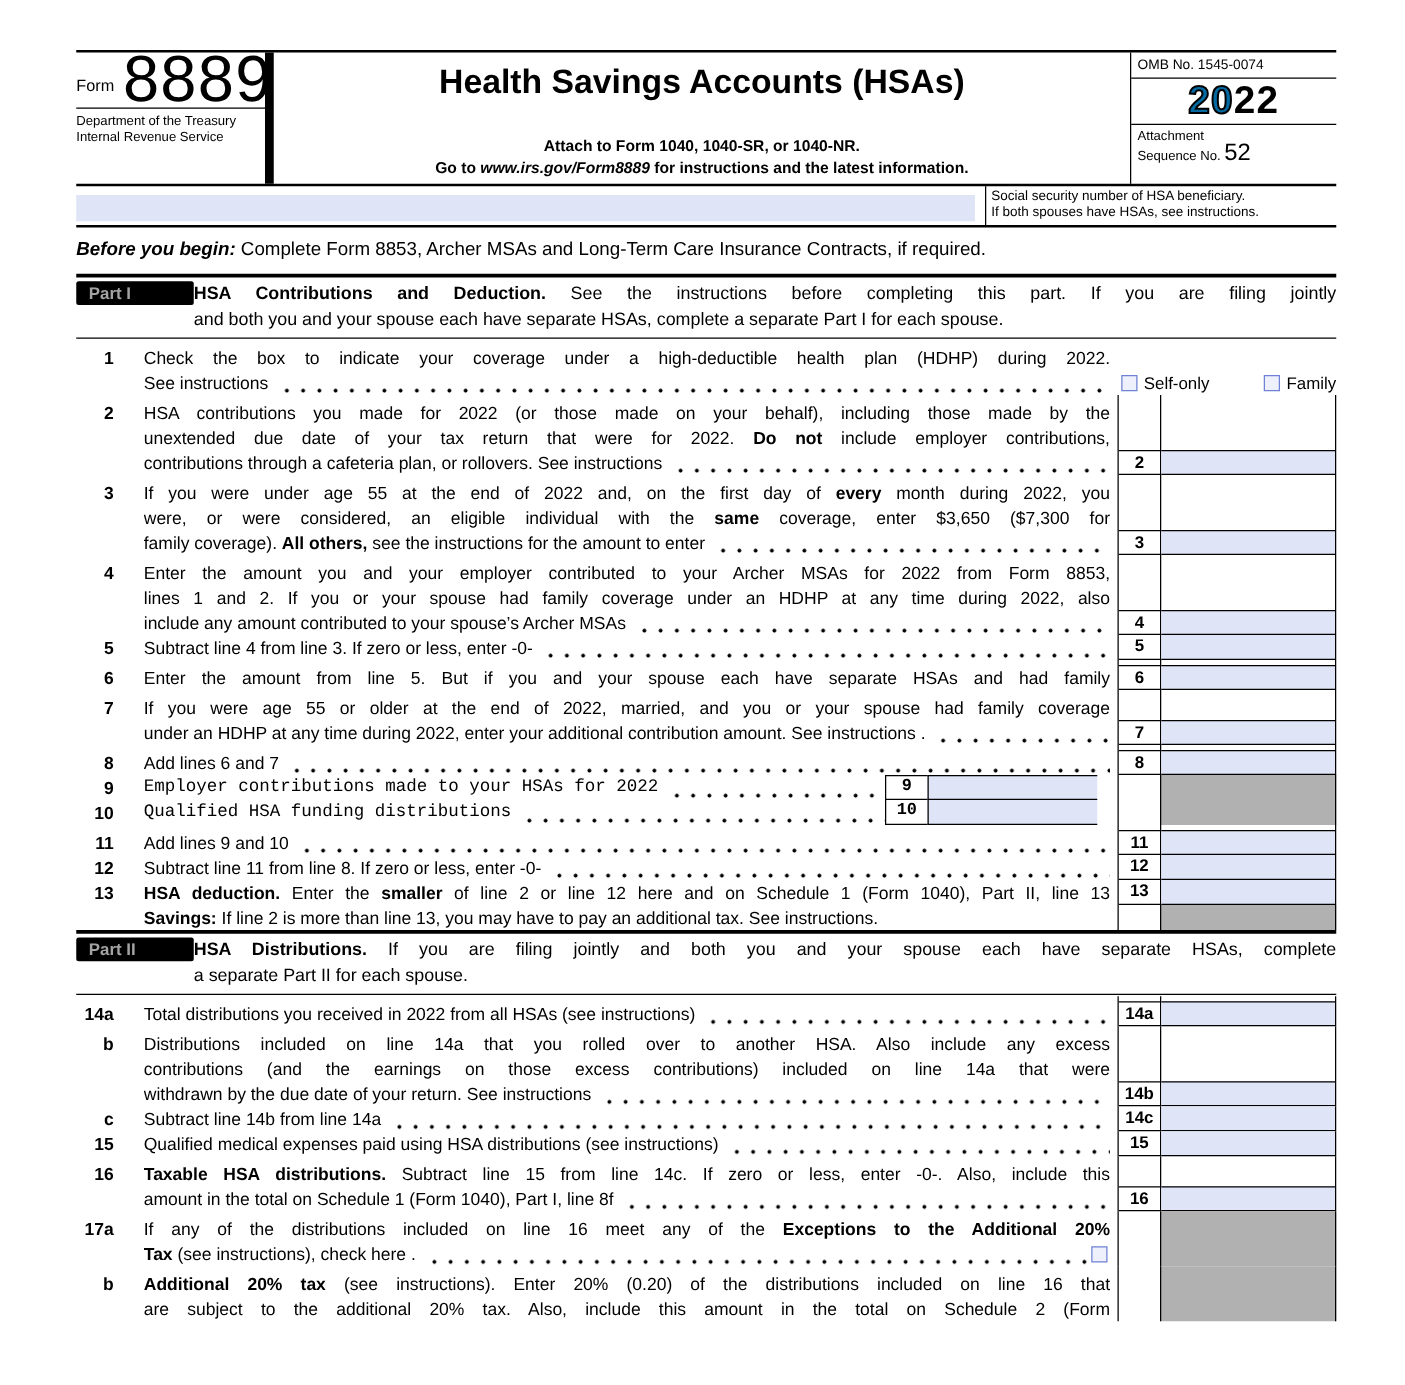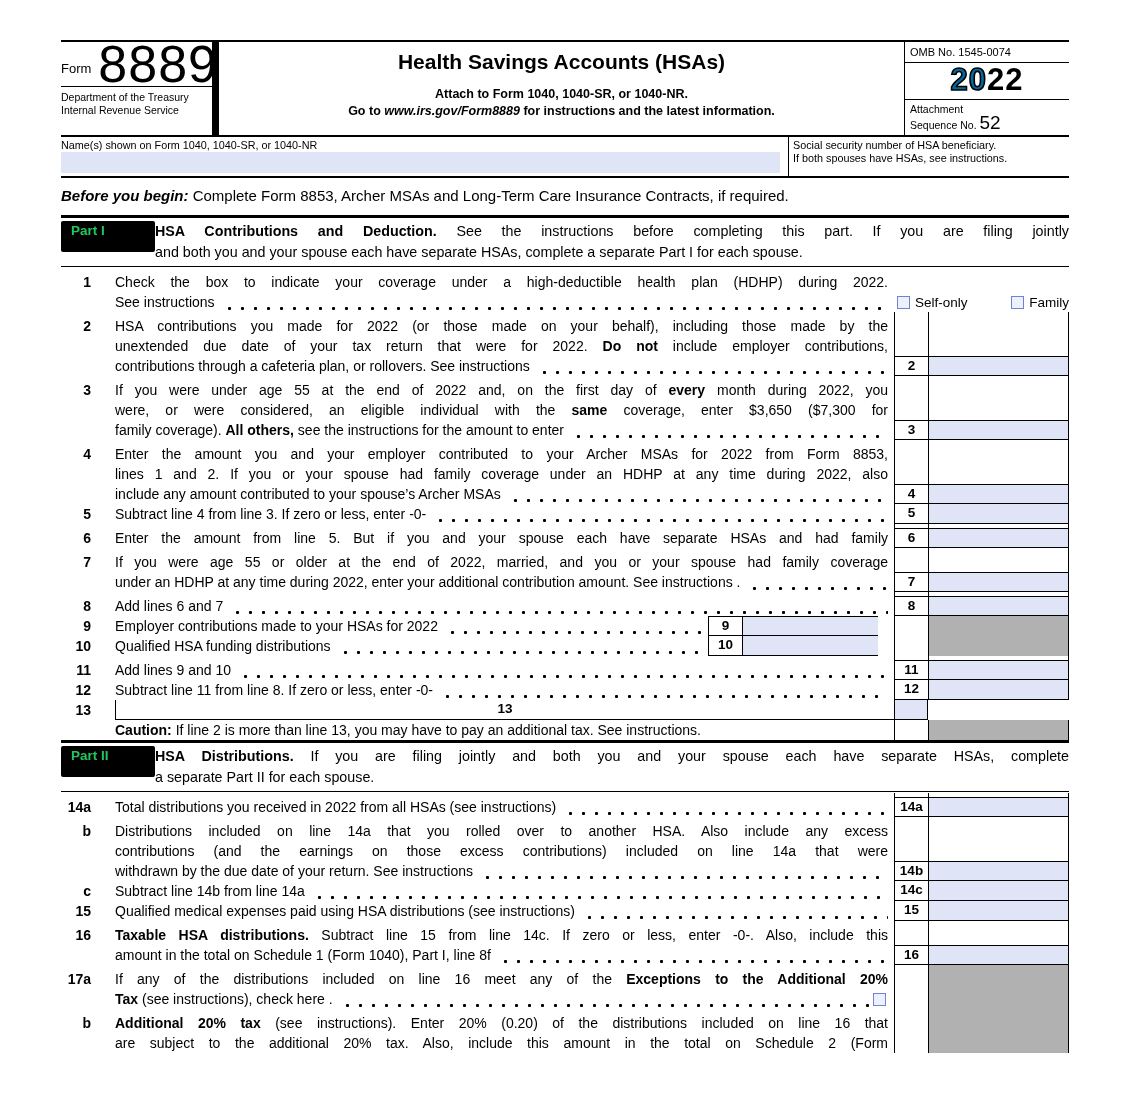--- a/index.html
+++ b/index.html
@@ -19,21 +19,21 @@
   .sheet{margin:40px 55px 0 61px;width:1008px;}
 
   
   .hdr{display:grid;grid-template-columns:158px 1fr 164px;border-top:2px solid #000;border-bottom:2px solid #000;}
   .hdr-left{border-right:7px solid #000000;display:flex;flex-direction:column;}
   .hl-top{display:flex;align-items:flex-end;gap:7px;border-bottom:1px solid #000;padding:6px 4px 6px 0;}
   .form-word{font-size:13px;padding-bottom:4px;}
   .form-number{font-size:52px;font-weight:normal;line-height:32px;letter-spacing:1px;}
   .dept{font-size:10.5px;line-height:12.5px;padding:4px 2px 4px 0;}
   .hdr-center{border-right:1px solid #000;text-align:center;padding:6px 12px 4px;}
-  .form-title{font-size:21px;font-weight:bold;margin:2px 0 12px;}
+  .form-title{font-size:27px;font-weight:bold;margin:2px 0 28px;}
   .attach-line,.goto-line{font-size:12.5px;font-weight:bold;line-height:17px;}
   .hdr-right{font-size:11px;display:flex;flex-direction:column;}
   .omb{padding:4px 5px;border-bottom:1px solid #000;}
   .year{font-size:31px;font-weight:bold;text-align:center;border-bottom:1px solid #000;padding:1px 0 3px;letter-spacing:1px;line-height:32px;}
   .year-outline{color:#0369a1;-webkit-text-stroke:1.6px #000;}
   .attach-seq{padding:3px 5px;font-size:10.5px;line-height:13px;}
   .seq-no{font-size:19px;font-weight:normal;text-align:right;}
 
   
   .idrow{display:grid;grid-template-columns:1fr 281px;border-bottom:2px solid #000;}
@@ -41,30 +41,30 @@
   .id-right{border-left:1px solid #000;display:flex;flex-direction:row;padding:2px 0 3px 4px;}
   .id-label{font-size:10.8px;line-height:13px;}
   .id-field{height:21px;background:var(--field);margin-top:auto;}
 
   
   .beforeline{font-size:15px;padding:9px 0 10px;line-height:18px;}
 
   
   .partbar{border-top:3px solid #000;border-bottom:1px solid #000;padding:3px 0 3px;}
   .phead{display:grid;grid-template-columns:94px 1fr;}
-  .badge{background:#000;color:#22c55e;font-weight:bold;font-size:13.5px;padding:0 10px;height:31px;line-height:19px;display:inline-block;border-radius:2px;align-self:flex-start;}
+  .badge{background:#000;color:#a3a3a3;font-weight:bold;font-size:13.5px;padding:0 10px;height:19px;line-height:19px;display:inline-block;border-radius:2px;align-self:flex-start;}
   .phtext{font-size:14.3px;line-height:21px;}
 
   
   .rows{padding-top:1px;}
   .row{display:grid;grid-template-columns:54px 1fr 34px 141px;}
   .row1{grid-template-columns:54px 1fr 175px;}
   .gut{font-weight:bold;font-size:14px;text-align:right;padding:4px 24px 0 0;line-height:20px;}
   .txt{font-size:14px;line-height:20px;padding:4px 6px 0 0;}
-  .txt.npr{padding-right:16px;}
+  .txt.npr{padding-right:16px;font-family:Liberation Mono, monospace;}
   .row.tight .gut,.row.tight .txt{padding-top:0;}
   .line{overflow:hidden;}
   .jline{text-align:justify;text-align-last:justify;}
   .dline{display:flex;align-items:stretch;}
   .dline .t{flex:0 1 auto;white-space:nowrap;overflow:hidden;}
   .leader{flex:1 0 12px;margin-left:6px;
     background-image:radial-gradient(circle,#000 1.3px,transparent 1.8px);
     background-size:13px 13px;background-repeat:repeat-x;background-position:2px 10px;}
   .lncol{border-left:1px solid #000;display:flex;flex-direction:column;justify-content:flex-end;}
   .amtcol{border-left:1px solid #000;border-right:1px solid #000;display:flex;flex-direction:column;justify-content:flex-end;}
@@ -111,21 +111,20 @@
       <div class="year"><span class="year-outline">20</span><span>22</span></div>
       <div class="attach-seq">
         <div>Attachment</div>
         <div><span>Sequence No.</span> <span class="seq-no">52</span></div>
       </div>
     </div>
   </div>
 
   <div class="idrow">
     <div class="id-left">
-      <div class="id-label">Name(s) shown on Form 1040, 1040-SR, or 1040-NR</div>
       <div class="id-field"></div>
     </div>
     <div class="id-right">
       <div class="id-label">
         <div>Social security number of HSA beneficiary.</div>
         <div>If both spouses have HSAs, see instructions.</div>
       </div>
       <div class="id-field"></div>
     </div>
   </div>
@@ -334,32 +333,35 @@
       <div class="lncol">
           <div class="lncell nt">12</div>
         </div>
       <div class="amtcol">
           <div class="amtcell nt"></div>
         </div>
     </div>
 
     <div class="row tight">
       <div class="gut">13</div>
+      <div class="txt">
+        <div class="line jline"><span><span class="b">HSA deduction.</span><span> Enter the </span><span class="b">smaller</span><span> of line 2 or line 12 here and on Schedule 1 (Form 1040), Part II, line 13</span></span></div>
+      </div>
       <div class="lncol">
           <div class="lncell nt">13</div>
         </div>
       <div class="amtcol">
           <div class="amtcell nt"></div>
         </div>
     </div>
 
     <div class="row tight">
       <div class="gut"></div>
       <div class="txt">
-        <div class="line"><span><span class="b">Caution:</span><span> If line 2 is more than line 13, you may have to pay an additional tax. See instructions.</span></span></div>
+        <div class="line"><span><span class="b">Savings:</span><span> If line 2 is more than line 13, you may have to pay an additional tax. See instructions.</span></span></div>
       </div>
       <div class="lncol"></div>
       <div class="amtcol graycol"></div>
     </div>
 
   </div>
 
   <div class="partbar">
     <div class="phead">
       <span class="badge">Part II</span>

